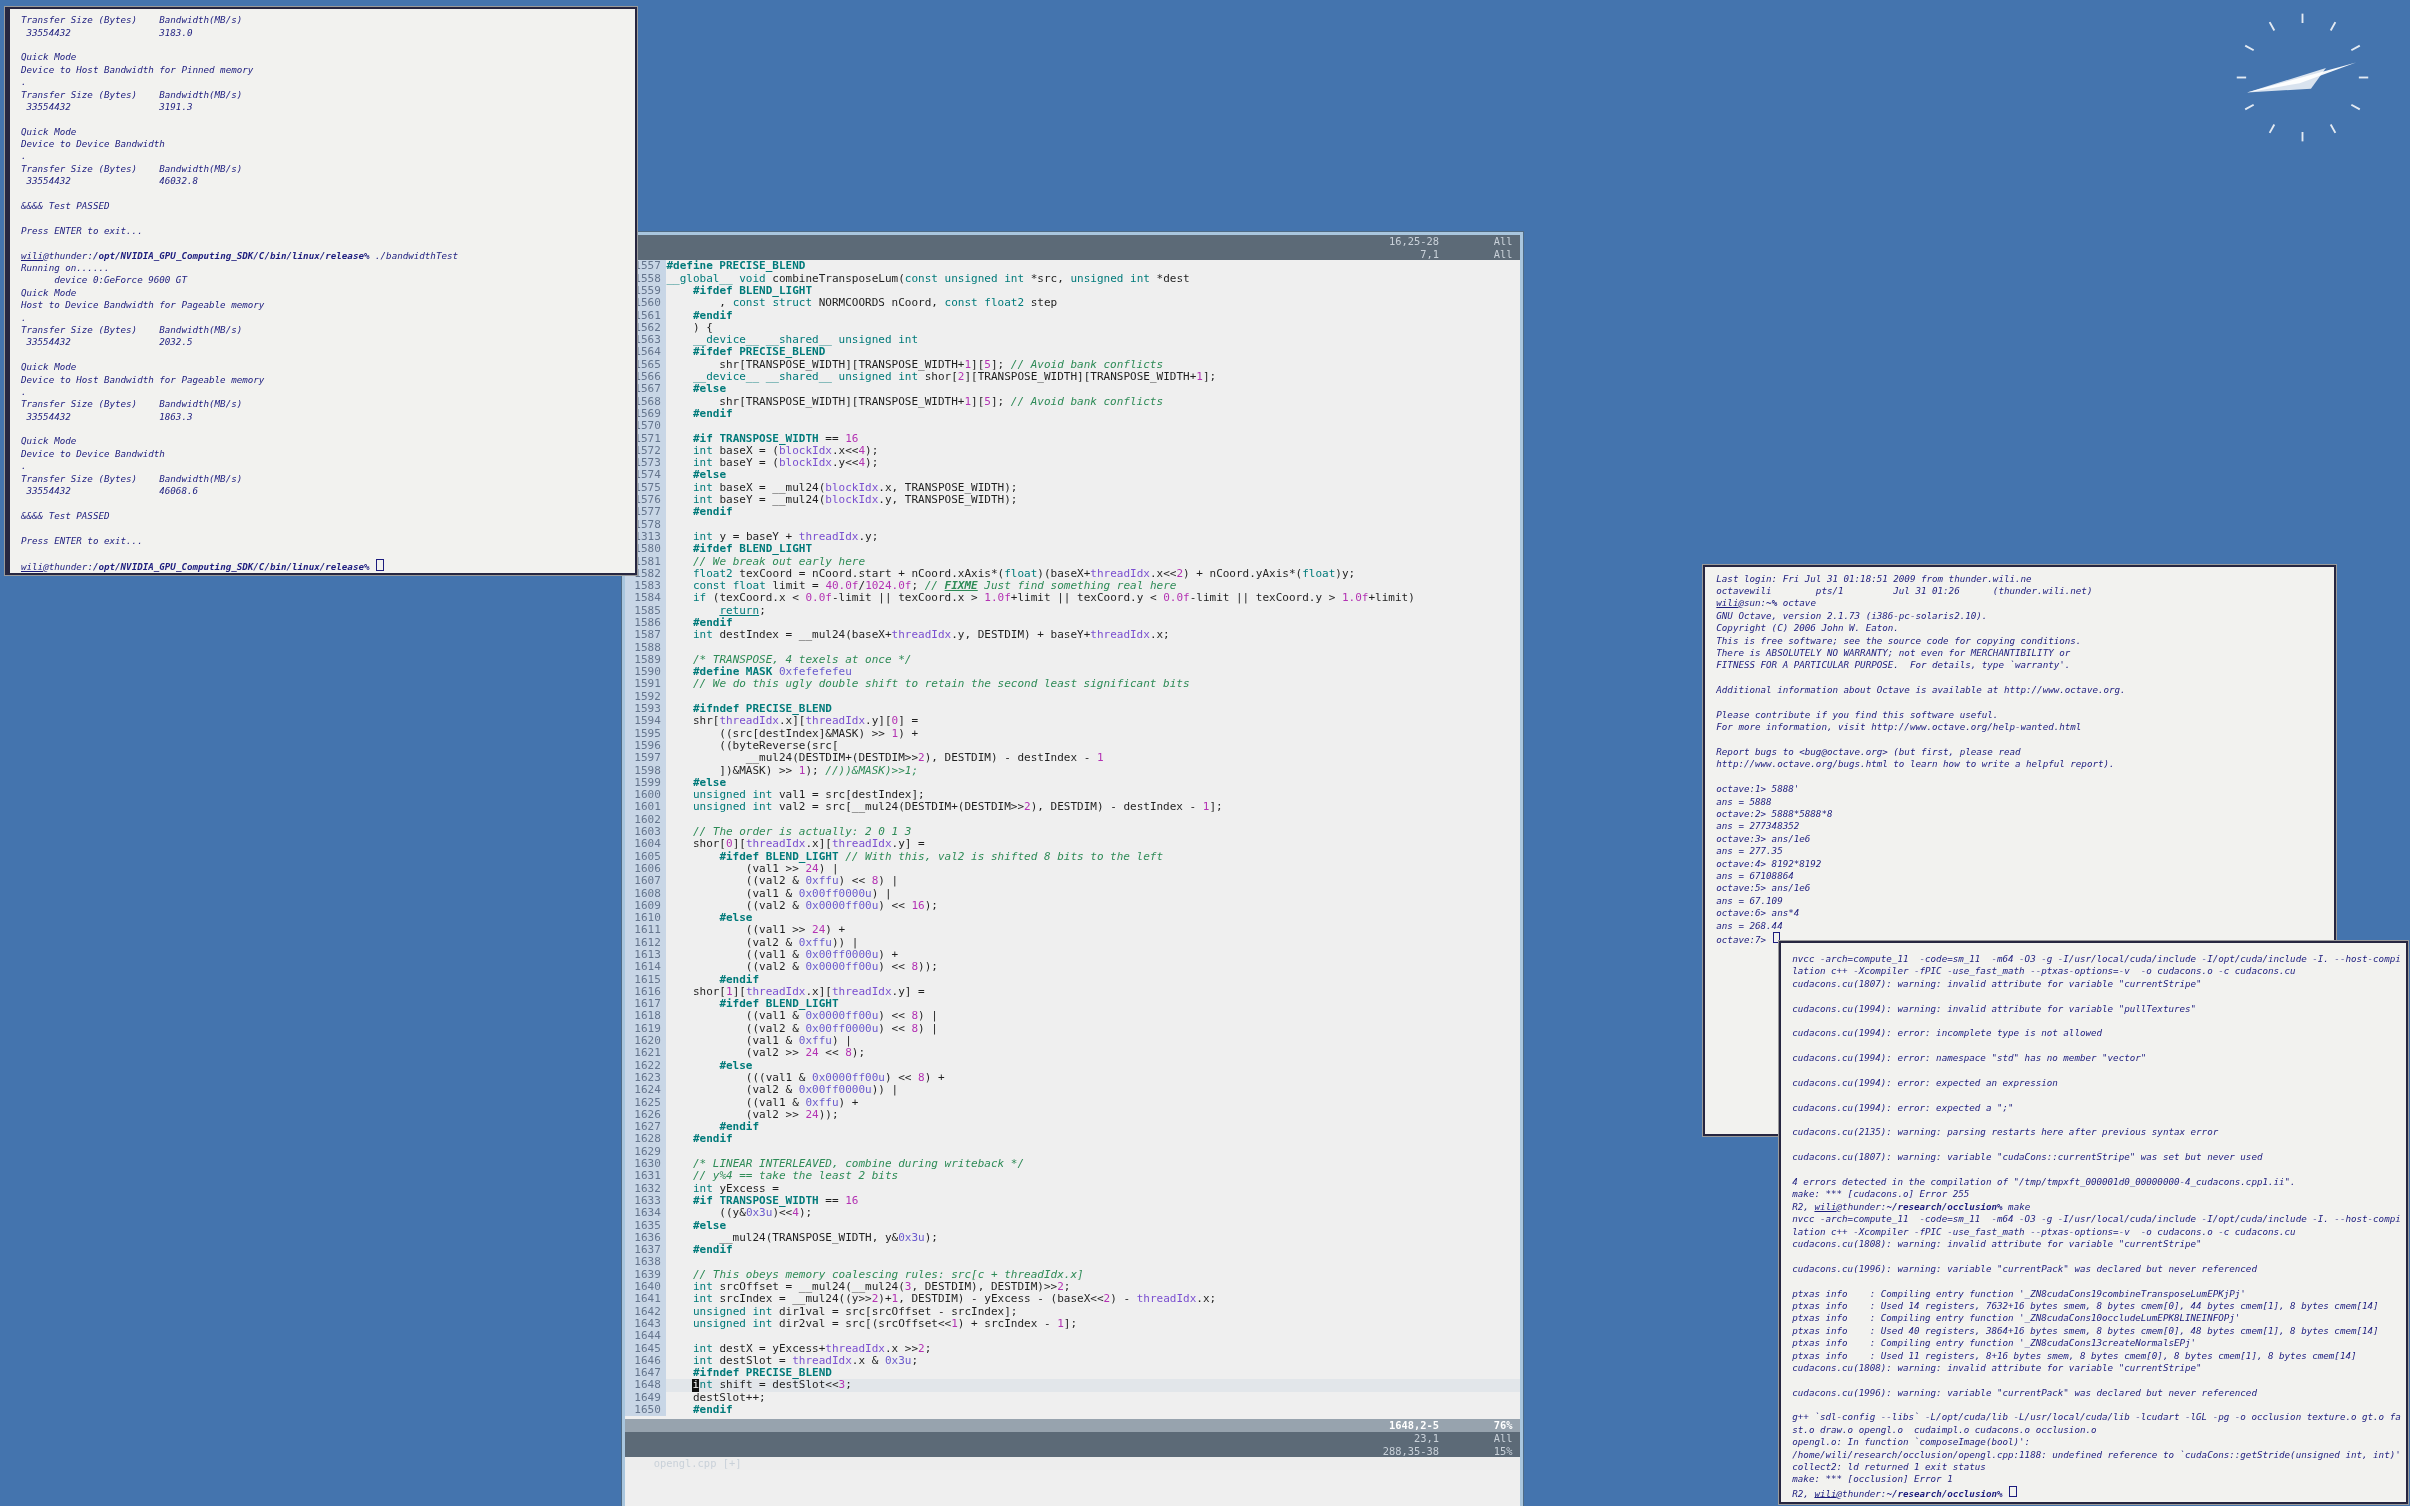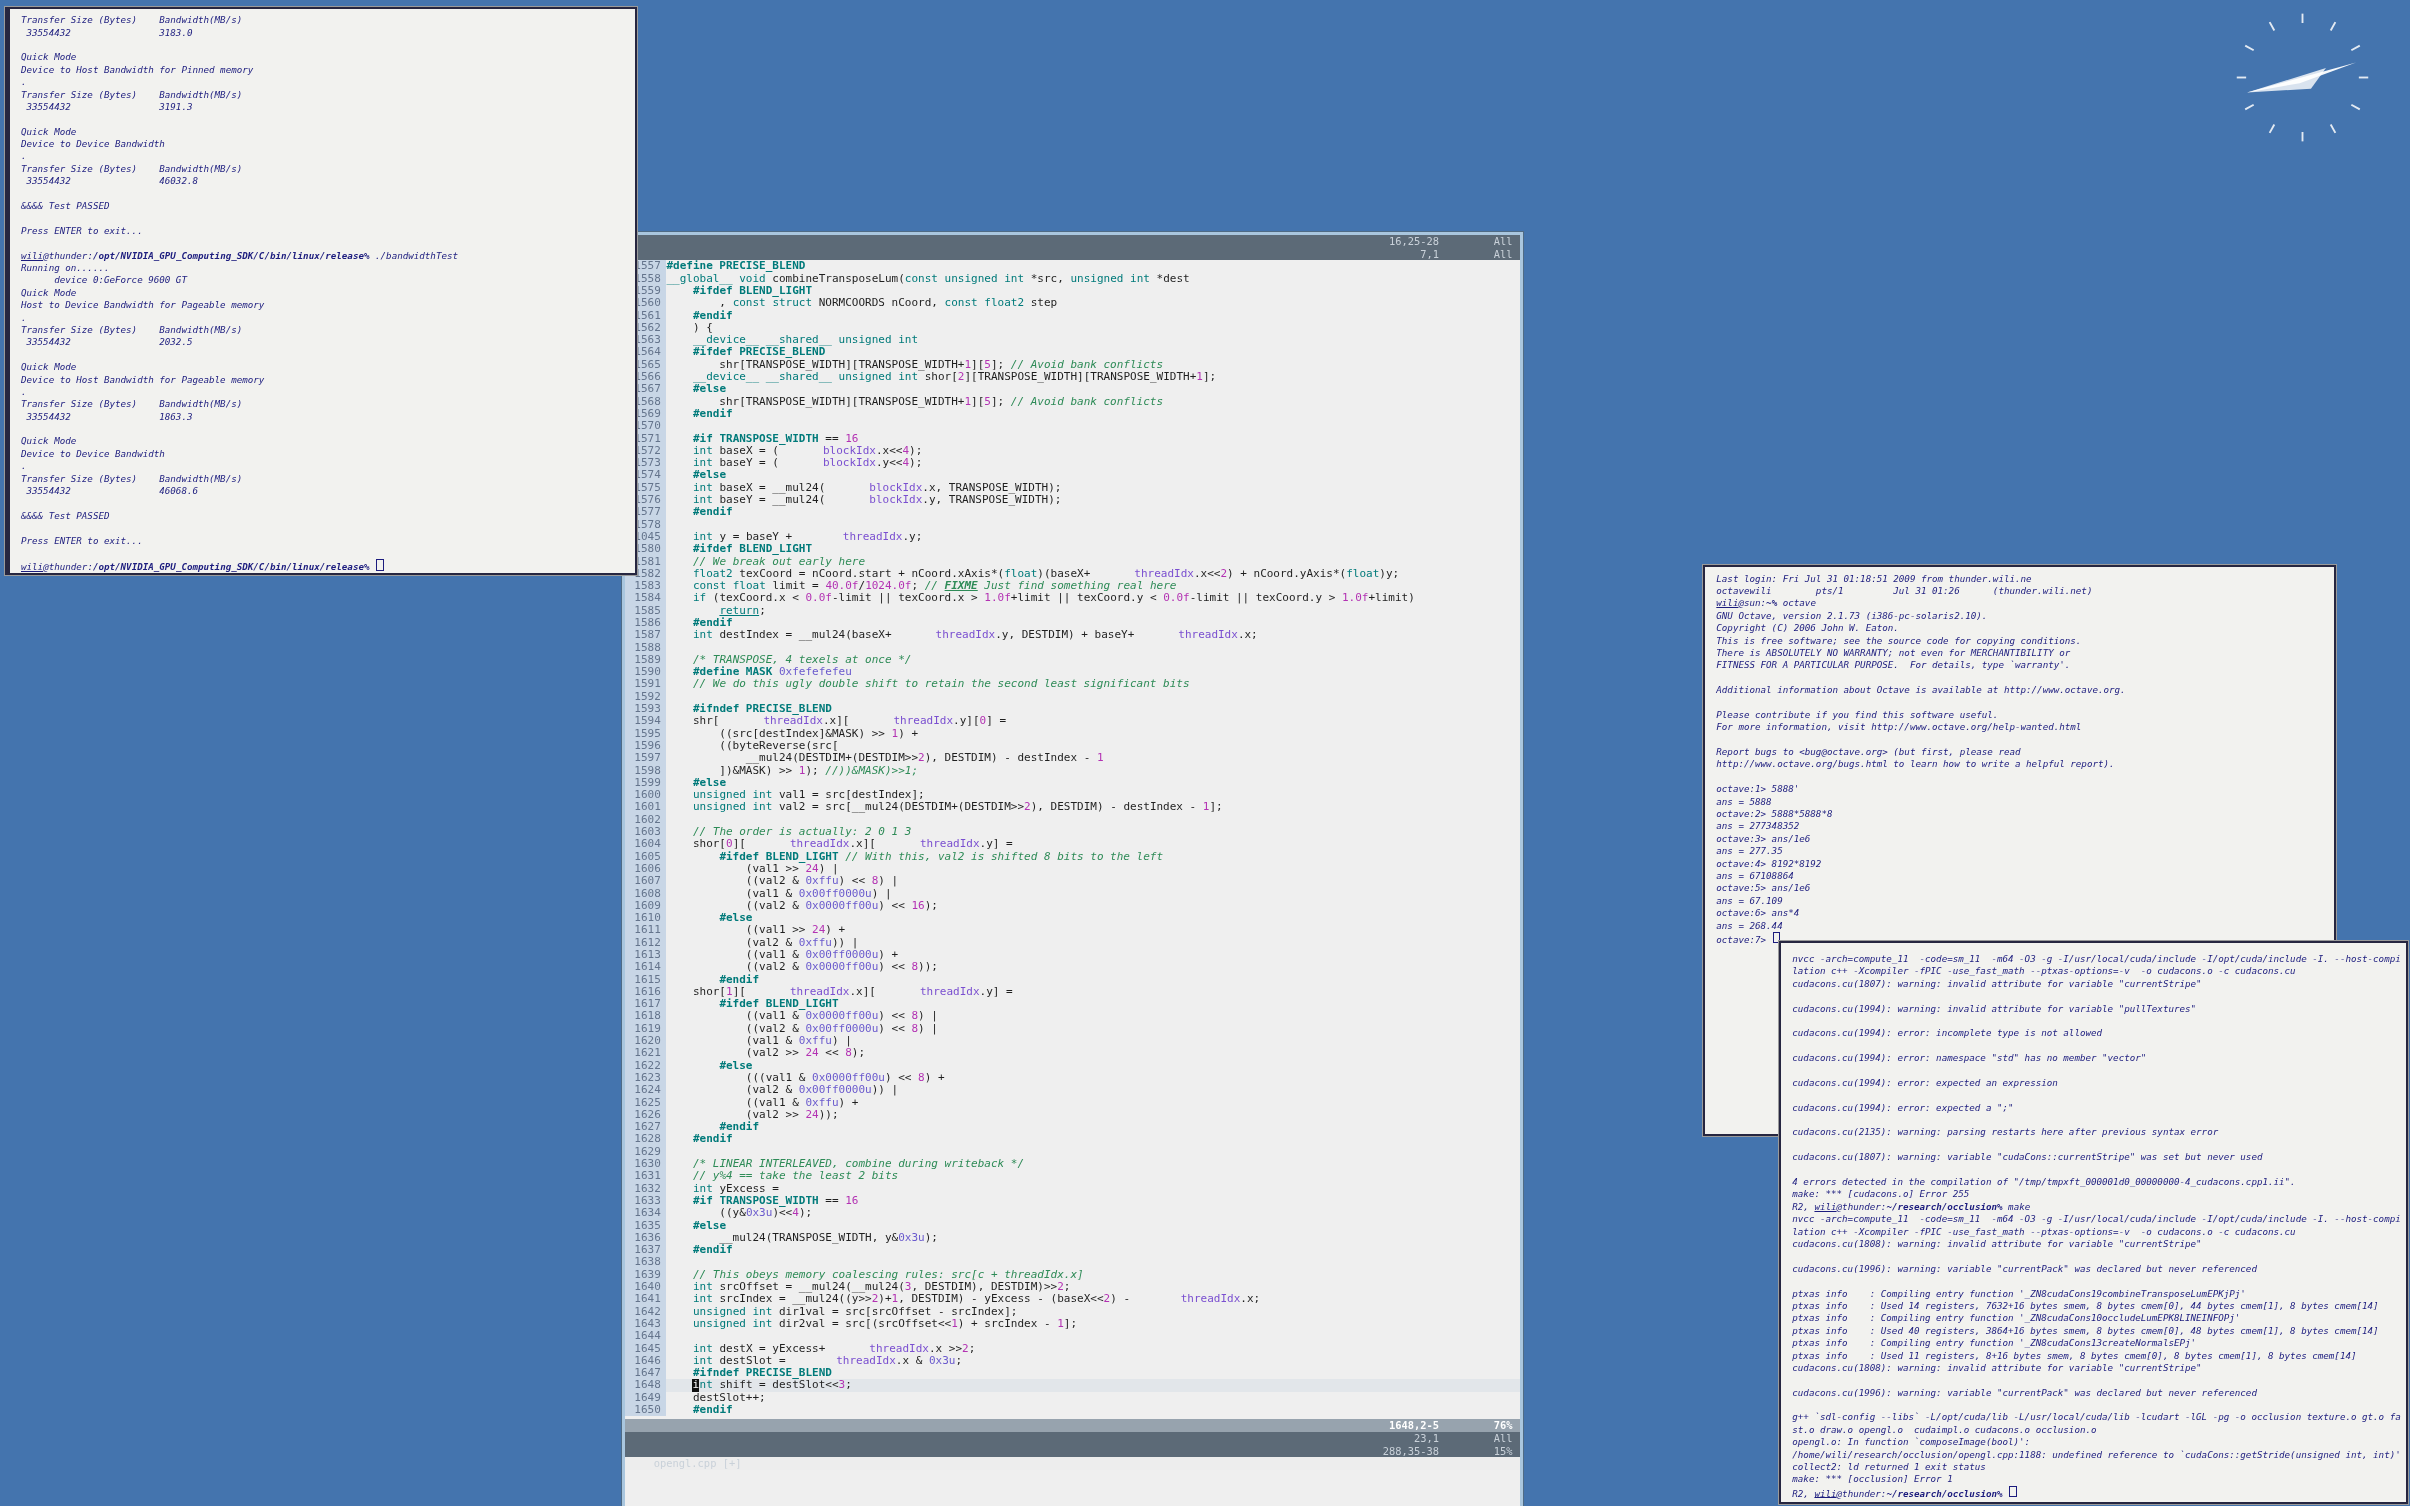--- a/index.html
+++ b/index.html
@@ -52,21 +52,21 @@
     color:#64748c;text-align:right;
   }
   .ctext{color:#1f1f1f;}
   .pp{color:#007a7a;font-weight:bold;}
   .kw{color:#007a7a;}
   .ret{color:#007a7a;text-decoration:underline;}
   .cm{color:#2e8b57;font-style:italic;}
   .fx{font-weight:bold;text-decoration:underline;}
   .num{color:#b332b3;}
   .hex{color:#6a5acd;}
-  .bi{color:#7a4fd0;margin-left:44px;}
+  .bi{color:#7a4fd0;}
   .vcursor{
     position:absolute;top:0;height:12.3px;width:1ch;background:#101010;color:#ffffff;
   }
   .vim-cmdline{height:13px;background:#ededed;}
   
   #clock{position:absolute;left:2213px;top:7.5px;width:179px;height:139px;}
 </style>
 </head>
 <body>
 
@@ -118,21 +118,21 @@
       <div class="cline"><span class="lnum">1569</span><span class="ctext">    <span class="pp">#endif</span></span></div>
       <div class="cline"><span class="lnum">1570</span><span class="ctext"></span></div>
       <div class="cline"><span class="lnum">1571</span><span class="ctext">    <span class="pp">#if TRANSPOSE_WIDTH</span> == <span class="num">16</span></span></div>
       <div class="cline"><span class="lnum">1572</span><span class="ctext">    <span class="kw">int</span> baseX = (<span class="bi">blockIdx</span>.x&lt;&lt;<span class="num">4</span>);</span></div>
       <div class="cline"><span class="lnum">1573</span><span class="ctext">    <span class="kw">int</span> baseY = (<span class="bi">blockIdx</span>.y&lt;&lt;<span class="num">4</span>);</span></div>
       <div class="cline"><span class="lnum">1574</span><span class="ctext">    <span class="pp">#else</span></span></div>
       <div class="cline"><span class="lnum">1575</span><span class="ctext">    <span class="kw">int</span> baseX = __mul24(<span class="bi">blockIdx</span>.x, TRANSPOSE_WIDTH);</span></div>
       <div class="cline"><span class="lnum">1576</span><span class="ctext">    <span class="kw">int</span> baseY = __mul24(<span class="bi">blockIdx</span>.y, TRANSPOSE_WIDTH);</span></div>
       <div class="cline"><span class="lnum">1577</span><span class="ctext">    <span class="pp">#endif</span></span></div>
       <div class="cline"><span class="lnum">1578</span><span class="ctext"></span></div>
-      <div class="cline"><span class="lnum">1045</span><span class="ctext">    <span class="kw">int</span> y = baseY + <span class="bi">threadIdx</span>.y;</span></div>
+      <div class="cline"><span class="lnum">1313</span><span class="ctext">    <span class="kw">int</span> y = baseY + <span class="bi">threadIdx</span>.y;</span></div>
       <div class="cline"><span class="lnum">1580</span><span class="ctext">    <span class="pp">#ifdef BLEND_LIGHT</span></span></div>
       <div class="cline"><span class="lnum">1581</span><span class="ctext">    <span class="cm">// We break out early here</span></span></div>
       <div class="cline"><span class="lnum">1582</span><span class="ctext">    <span class="kw">float2</span> texCoord = nCoord.start + nCoord.xAxis*(<span class="kw">float</span>)(baseX+<span class="bi">threadIdx</span>.x&lt;&lt;<span class="num">2</span>) + nCoord.yAxis*(<span class="kw">float</span>)y;</span></div>
       <div class="cline"><span class="lnum">1583</span><span class="ctext">    <span class="kw">const</span> <span class="kw">float</span> limit = <span class="num">40.0f</span>/<span class="num">1024.0f</span>; <span class="cm">// <span class="fx">FIXME</span> Just find something real here</span></span></div>
       <div class="cline"><span class="lnum">1584</span><span class="ctext">    <span class="kw">if</span> (texCoord.x &lt; <span class="num">0.0f</span>-limit || texCoord.x &gt; <span class="num">1.0f</span>+limit || texCoord.y &lt; <span class="num">0.0f</span>-limit || texCoord.y &gt; <span class="num">1.0f</span>+limit)</span></div>
       <div class="cline"><span class="lnum">1585</span><span class="ctext">        <span class="ret">return</span>;</span></div>
       <div class="cline"><span class="lnum">1586</span><span class="ctext">    <span class="pp">#endif</span></span></div>
       <div class="cline"><span class="lnum">1587</span><span class="ctext">    <span class="kw">int</span> destIndex = __mul24(baseX+<span class="bi">threadIdx</span>.y, DESTDIM) + baseY+<span class="bi">threadIdx</span>.x;</span></div>
       <div class="cline"><span class="lnum">1588</span><span class="ctext"></span></div>
       <div class="cline"><span class="lnum">1589</span><span class="ctext">    <span class="cm">/* TRANSPOSE, 4 texels at once */</span></span></div>

